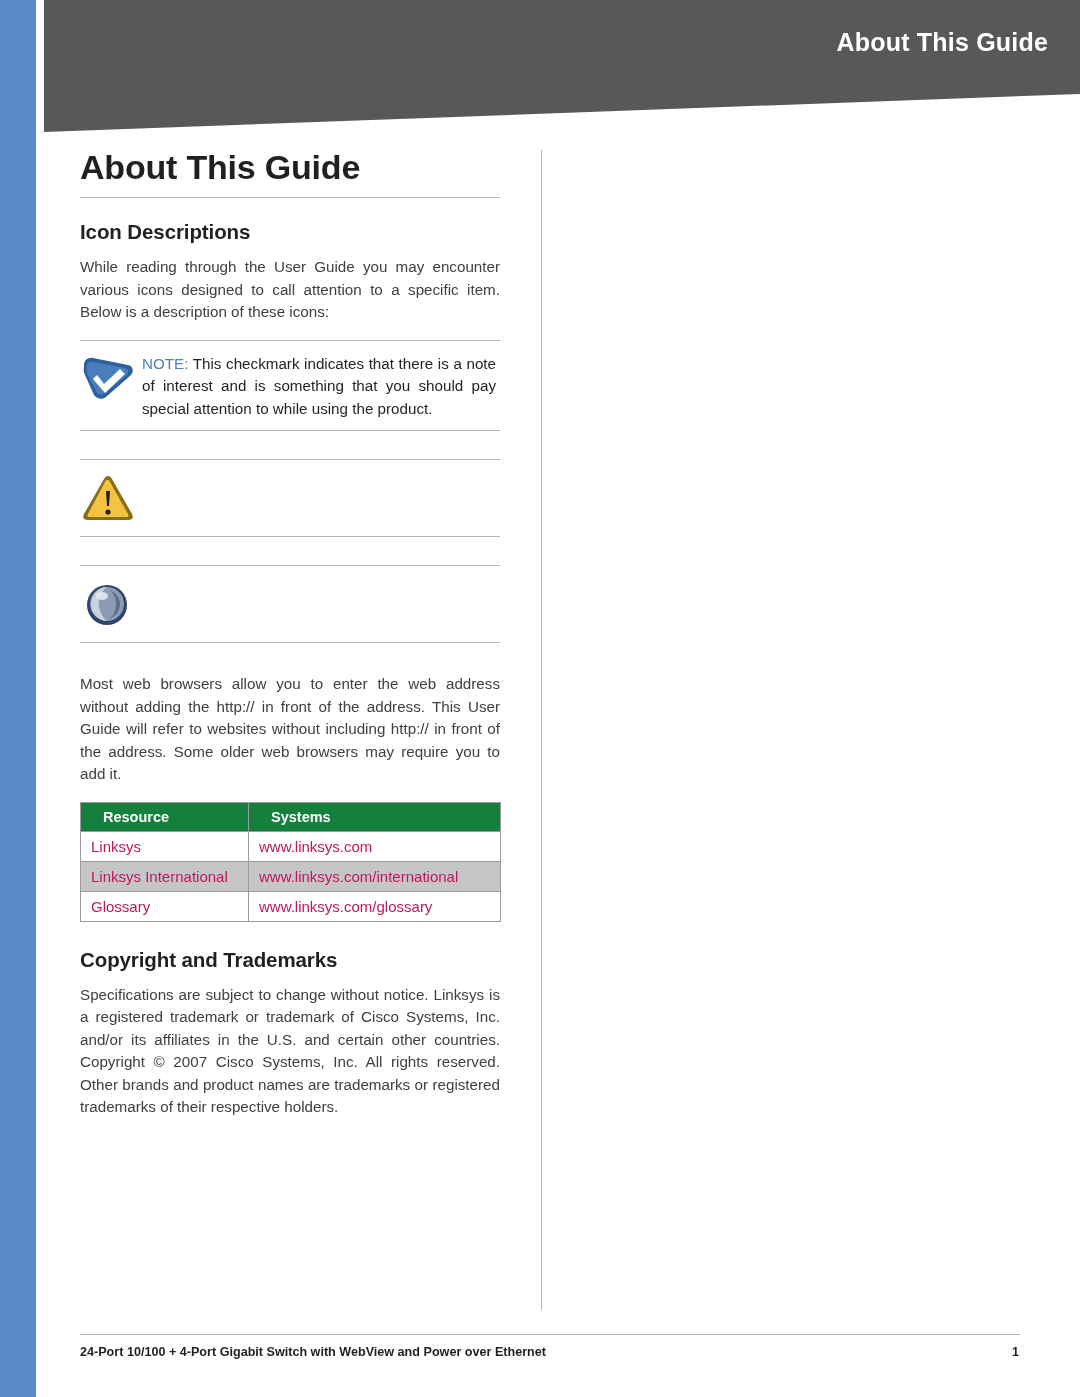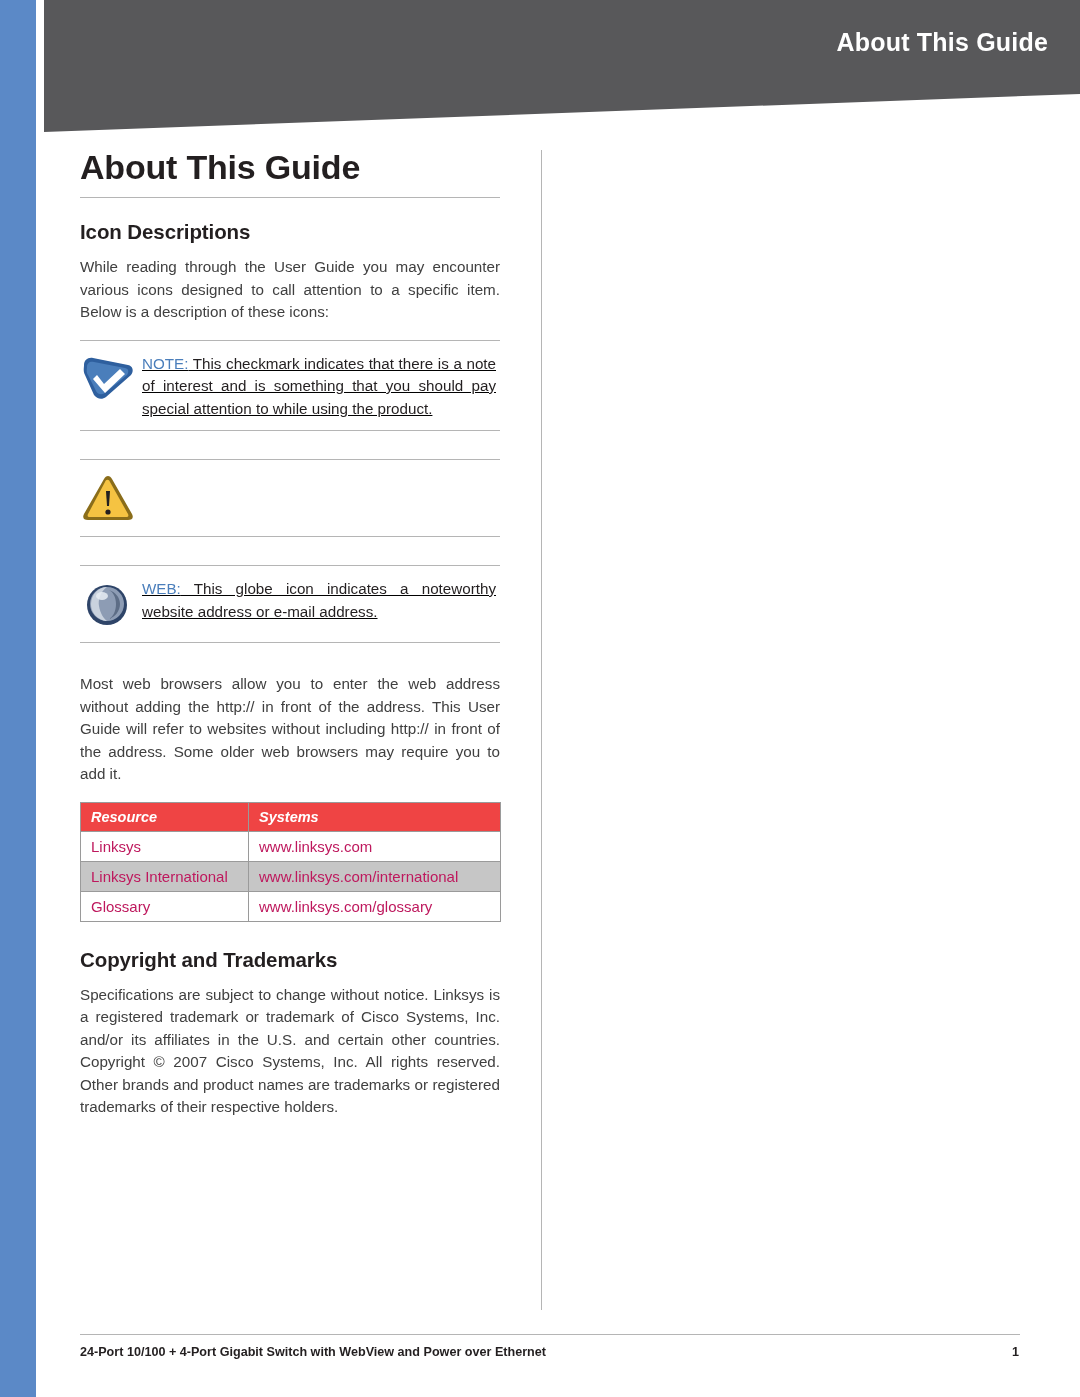--- a/index.html
+++ b/index.html
@@ -80,21 +80,20 @@
   p.body {
     font-size: 15.2px;
     line-height: 22.5px;
     color: #404040;
     margin: 0 0 16px 0;
     text-align: justify;
   }
   
   .note-group {
     margin-top: 13px;
-    text-decoration: underline;
   }
   .note-box {
     position: relative;
     padding: 0;
     margin-bottom: 0;
   }
   .note-rule {
     border-top: 1px solid #b5b5b5;
     width: 420px;
     margin: 0;
@@ -122,28 +121,27 @@
     font-weight: normal;
   }
   
   table.res {
     border-collapse: collapse;
     width: 420px;
     margin: 6px 0 0 0;
     table-layout: fixed;
   }
   table.res th {
-    background: #ef4444;
+    background: #15803d;
     color: #ffffff;
     font-size: 14.5px;
     font-weight: bold;
     text-align: left;
-    padding: 6px 10px;
+    padding: 6px 22px;
     border: 1px solid #9a9a9a;
-    font-style: italic;
   }
   table.res td {
     font-size: 15px;
     color: #be185d;
     padding: 6px 10px;
     border: 1px solid #9a9a9a;
     background: #ffffff;
   }
   table.res tr.alt td {
     background: #c6c6c6;
@@ -246,23 +244,20 @@
       <div class="note-rule"></div>
       <div class="note-inner">
         <div class="note-icon">
           <svg width="56" height="48" viewBox="0 0 56 48">
             <circle cx="27" cy="25" r="20" fill="#2e4468"></circle>
             <circle cx="27" cy="24" r="17" fill="#8d9cb4"></circle>
             <path d="M27,7 C20,12 18,20 19,26 C20,33 24,39 27,41 C22,41 11,36 11,24 C11,14 19,7 27,7 Z" fill="#c9d2de"></path>
             <path d="M29,10 C33,12 36,17 36,24 C36,31 33,37 29,39 C35,37 40,31 40,24 C40,17 35,12 29,10 Z" fill="#5d6d86"></path>
             <ellipse cx="22" cy="16" rx="6" ry="4" fill="#e8edf3" opacity="0.85"></ellipse>
           </svg>
-        </div>
-        <div class="note-text">
-          <span class="note-label">WEB:</span><span> This globe icon indicates a noteworthy website address or e-mail address.</span>
         </div>
       </div>
       <div class="note-rule"></div>
     </div>
   </div>
 
   <div style="height:30px"></div>
 
   <p class="body">Most web browsers allow you to enter the web address without adding the http:// in front of the address. This User Guide will refer to websites without including http:// in front of the address. Some older web browsers may require you to add it.</p>
 

